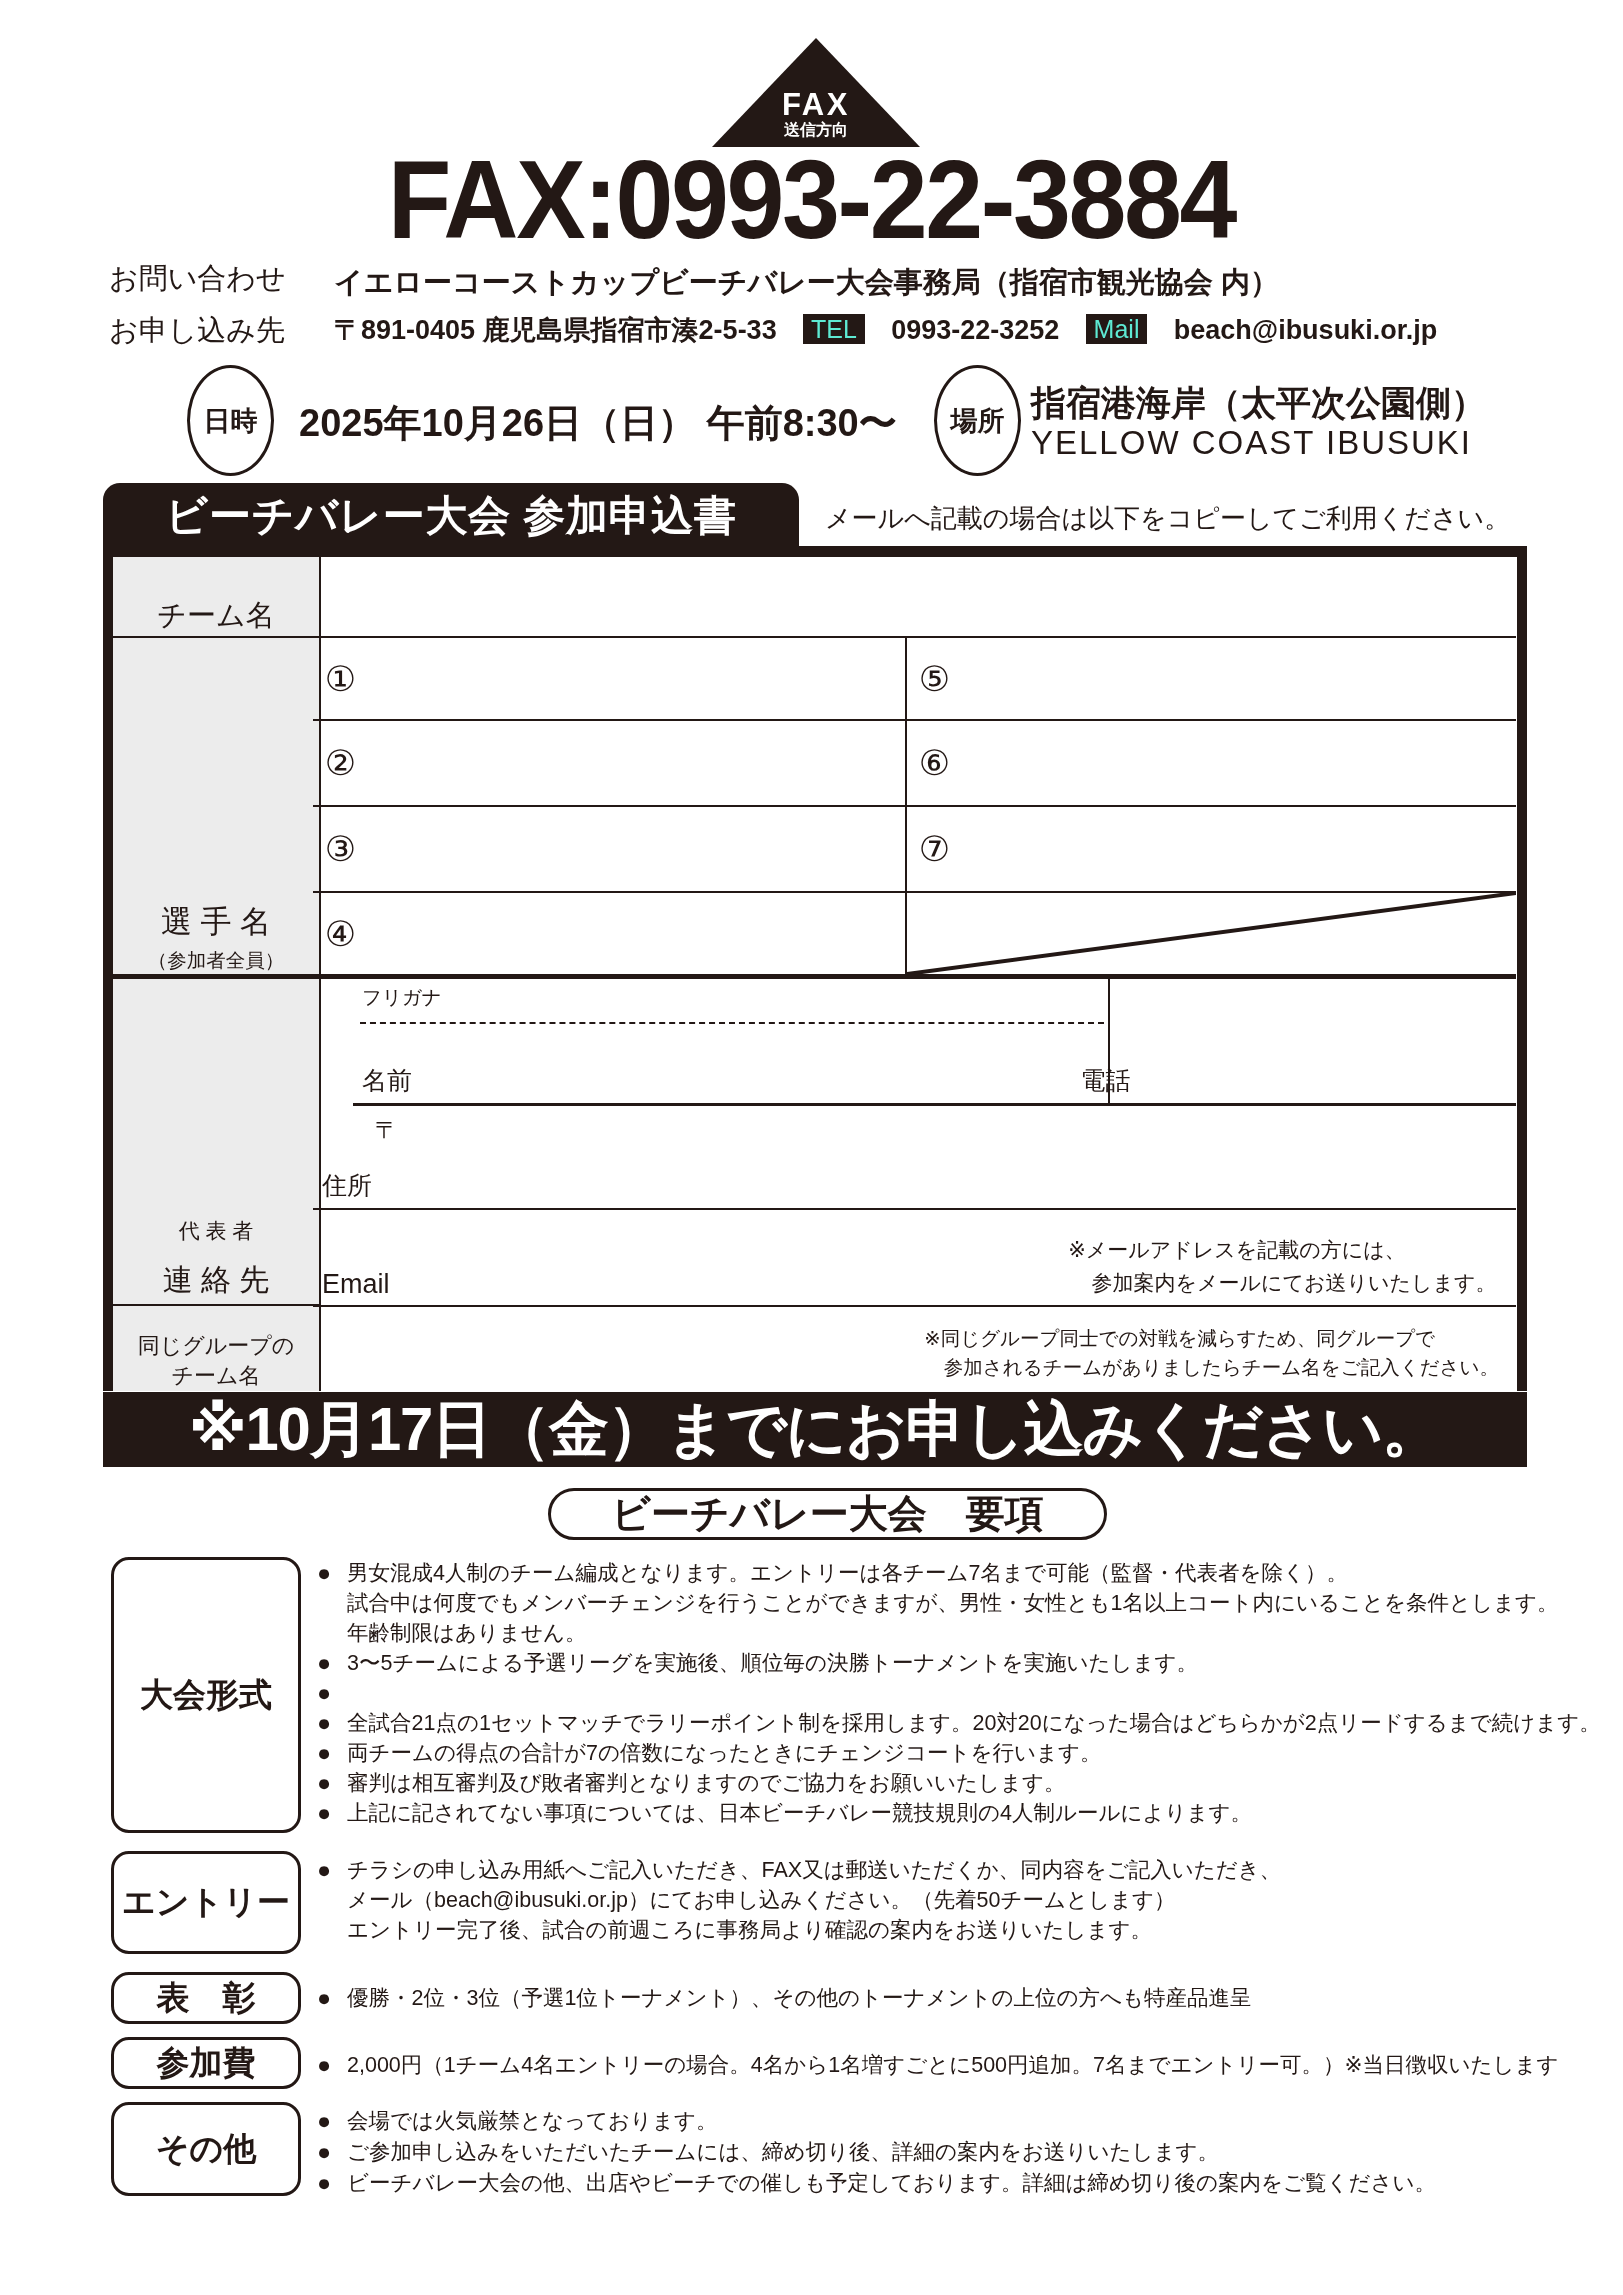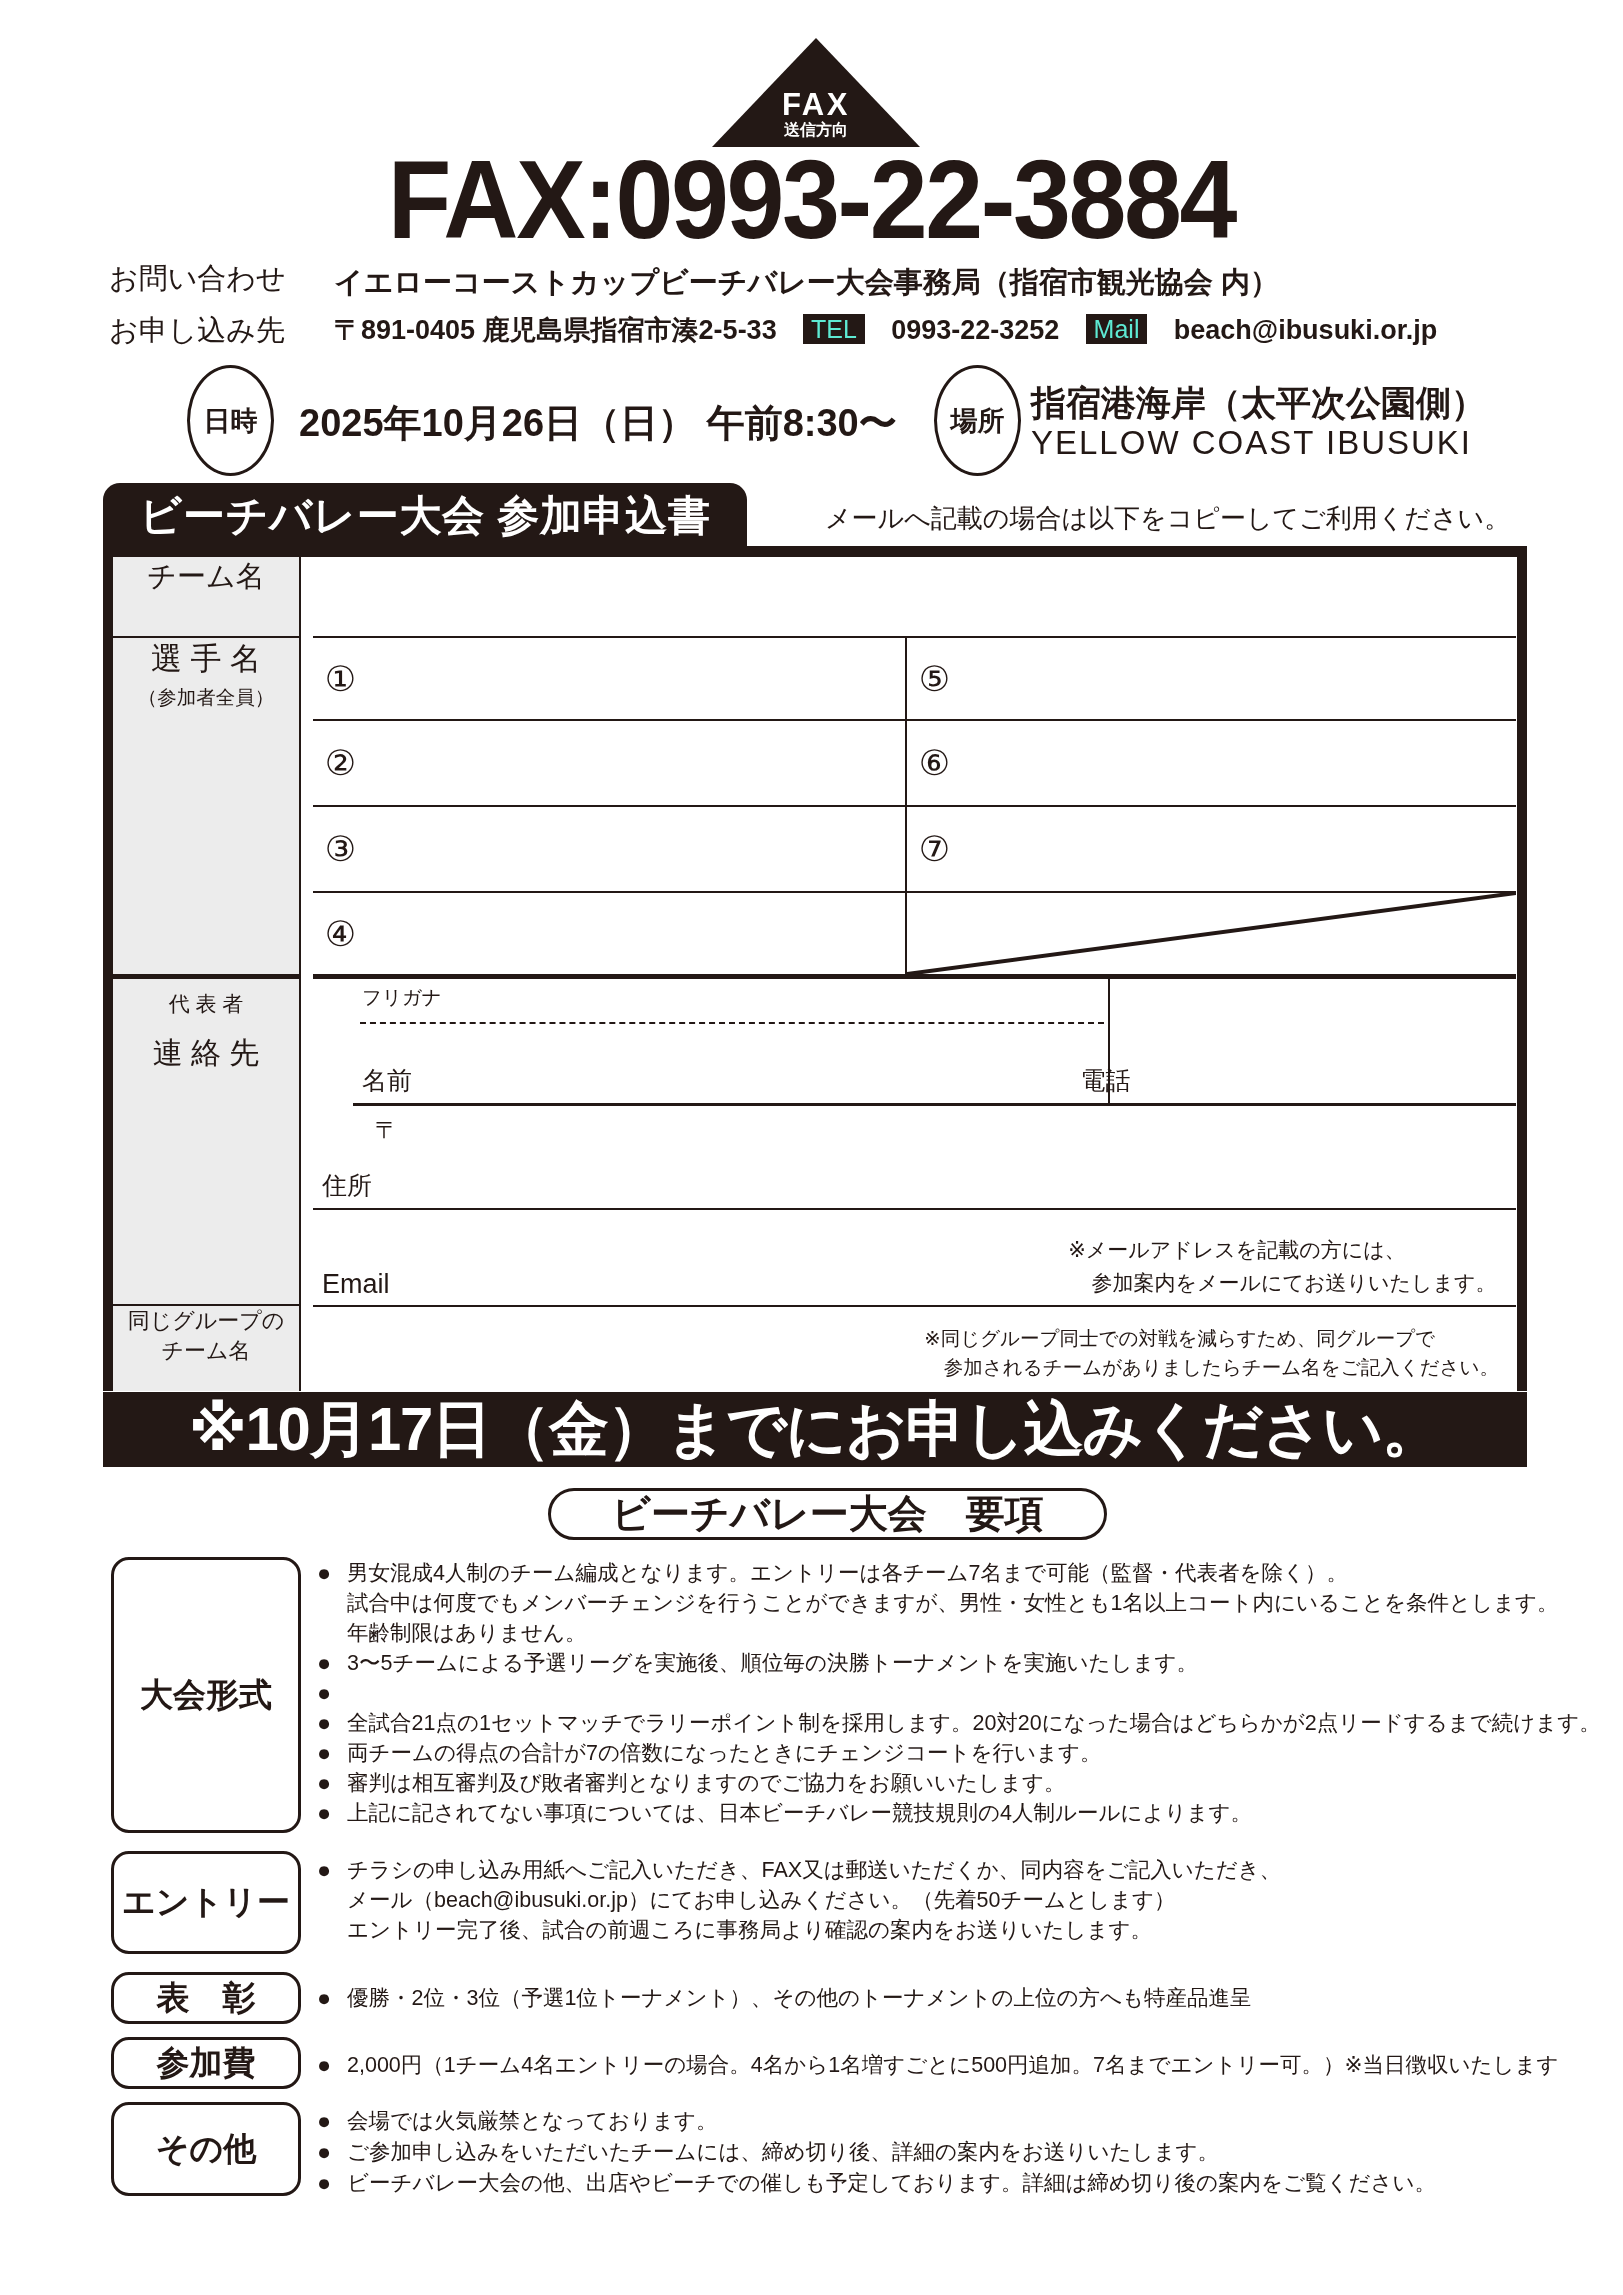--- a/index.html
+++ b/index.html
@@ -14,27 +14,27 @@
   .tri-wrap{left:712px; top:38px; width:208px; height:109px;}
   .tri{width:0;height:0;border-left:104px solid transparent;border-right:104px solid transparent;border-bottom:109px solid #231815;}
   .tri-t1{left:0;top:49px;width:208px;text-align:center;color:#fff;font-weight:bold;font-size:31px;letter-spacing:2.6px;}
   .tri-t2{left:0;top:82px;width:208px;text-align:center;color:#fff;font-weight:bold;font-size:16px;}
   .fax-big{left:0;top:144px;width:1623px;text-align:center;font-size:112px;font-weight:bold;letter-spacing:-2.6px;transform:scaleX(0.93);line-height:1.0;}
   .contact-label{left:109px;width:215px;font-size:29px;}
   .contact-text{left:334px;font-size:29px;}
   .badge{display:inline-block;background:#231815;color:#5eead4;font-weight:normal;font-size:25px;padding:0.7px 7.8px;margin:0 19px;vertical-align:middle;position:relative;top:-2.6px;}
   .circle{width:81px;height:105px;border:3.3px solid #231815;border-radius:50%;display:flex;align-items:center;justify-content:center;font-size:27px;font-weight:bold;}
   
-  .form-tab{left:103px;top:483px;width:644px;height:65px;background:#231815;border-radius:17px 17px 0 0;
+  .form-tab{left:103px;top:483px;width:696px;height:65px;background:#231815;border-radius:17px 17px 0 0;
     display:flex;align-items:center;justify-content:center;color:#fff;font-size:42px;font-weight:bold;letter-spacing:0.7px;}
   .copy-note{left:825px;top:501px;font-size:26px;}
   .form-table{left:103px;top:546px;width:1424px;height:845px;box-sizing:border-box;background:#fff;
     border:10.4px solid #231815;border-top-width:11.7px;border-bottom:0;}
   .cell{position:absolute;box-sizing:border-box;}
-  .lblcell{background:#ececec;border-right:2px solid #231815;left:0;width:188px;display:flex;flex-direction:column;align-items:center;justify-content:flex-start;text-align:center;}
+  .lblcell{background:#ececec;border-right:2px solid #231815;left:0;width:208px;display:flex;flex-direction:column;align-items:center;justify-content:flex-end;text-align:center;}
   .bb4{border-bottom:2.6px solid #231815;}
   .bb6{border-bottom:3.9px solid #231815;}
   .bb8{border-bottom:5.2px solid #231815;}
   .br3{border-right:2px solid #231815;}
   .pnum{position:absolute;left:11.7px;top:50%;transform:translateY(-50%);font-size:35px;}
   .small-lbl{font-size:25px;}
   .deadline{left:103px;top:1392px;width:1424px;height:75px;background:#231815;display:flex;align-items:center;justify-content:center;}
   .deadline span{color:#fff;font-size:61px;font-weight:bold;letter-spacing:-1.3px;transform:scaleX(0.98);white-space:nowrap;}
   
   .pill{left:548px;top:1488px;width:559px;height:52px;box-sizing:border-box;border:3.9px solid #231815;border-radius:29px;

